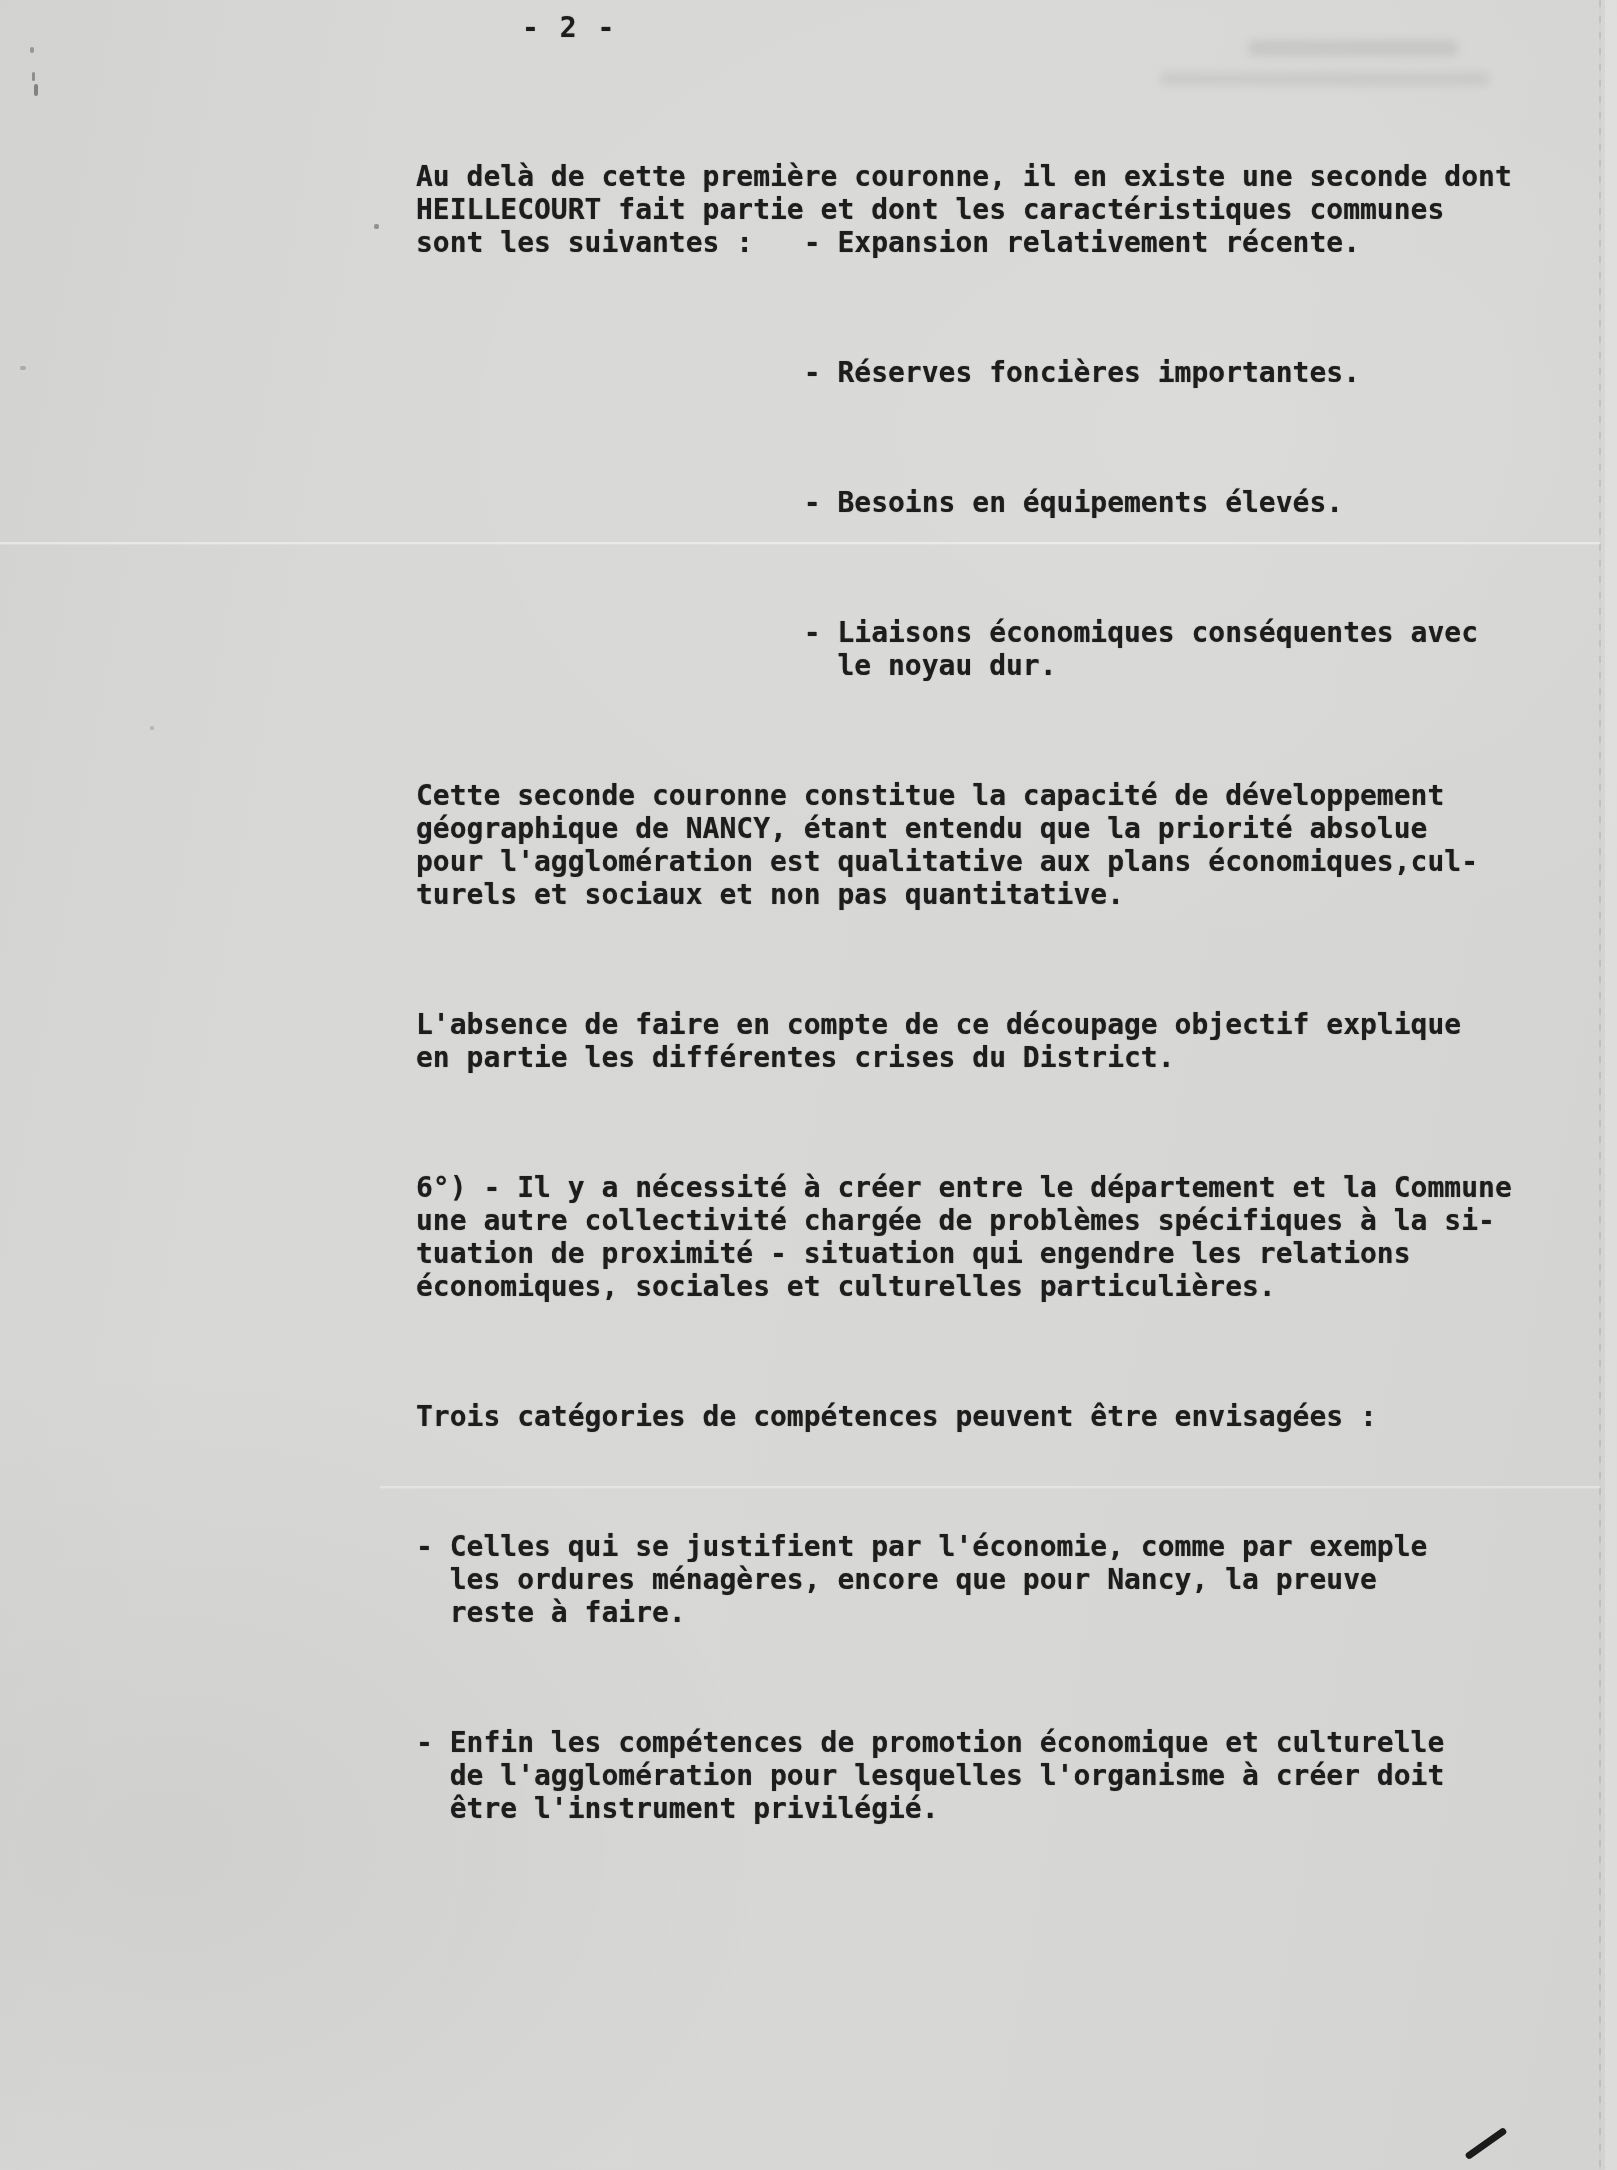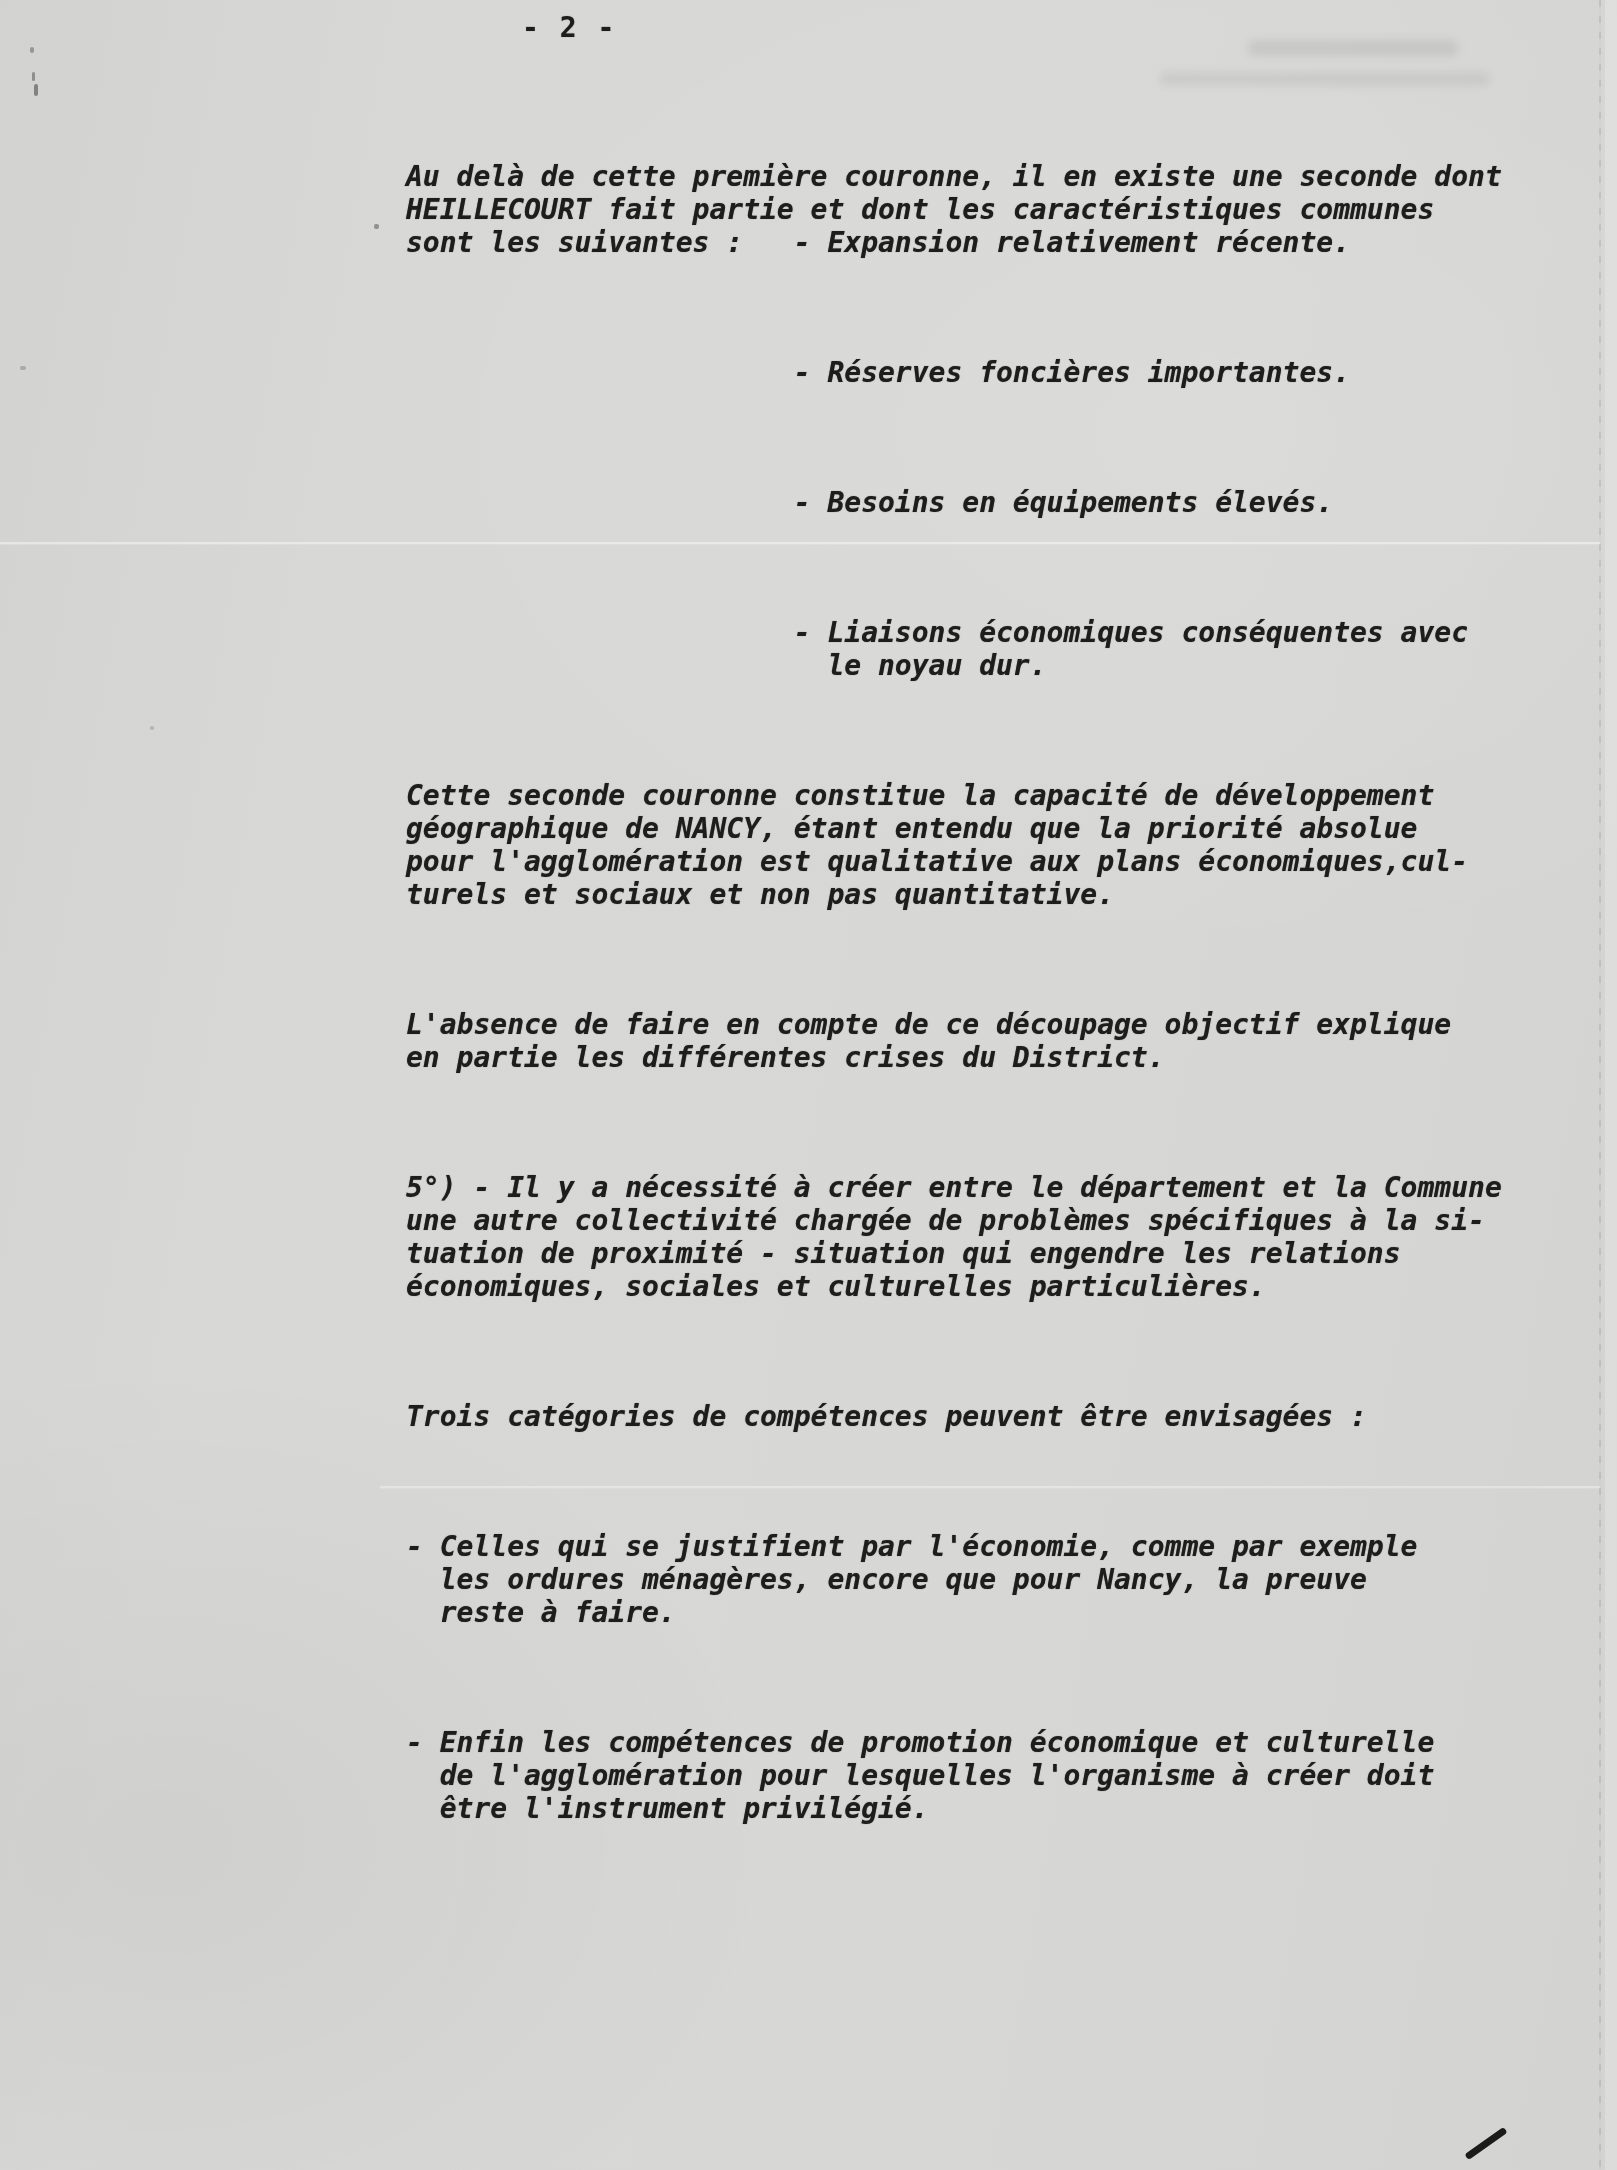--- a/index.html
+++ b/index.html
@@ -20,21 +20,21 @@
     font-size:28px;line-height:33px;font-weight:700;color:#1d1d1d;
     letter-spacing:2px;white-space:pre;
     text-shadow:0 0 1px rgba(25,25,25,0.55);
   }
   .page-text{
     position:absolute;left:406px;top:94px;
     font-size:28px;line-height:33px;font-weight:700;color:#1d1d1d;
     white-space:pre;
     text-shadow:0 0 1px rgba(25,25,25,0.55);
   }
-  .block{margin:0 0 31px 0;font-style:italic;}
+  .block{margin:0 0 31px 10px;}
   .term{border-bottom:3px solid #1d1d1d;padding-bottom:1px;}
   
   .crease-v{
     position:absolute;left:1599px;top:0;width:2px;height:2170px;
     background:repeating-linear-gradient(180deg, rgba(95,95,92,0.28) 0 7px, rgba(95,95,92,0.06) 7px 16px);
     opacity:.6;
   }
   .edge-right{position:absolute;right:0;top:0;width:12px;height:100%;background:rgba(255,255,255,0.22);}
   .crease-h1{position:absolute;left:0;top:542px;width:1600px;height:2px;
     background:rgba(255,255,255,0.45);border-bottom:1px solid rgba(0,0,0,0.05);}
@@ -82,21 +82,21 @@
   <div class="block"><span class="term"></span><span>                       - Réserves foncières importantes.</span></div>
   <div class="block"><span class="term"></span><span>                       - Besoins en équipements élevés.</span></div>
   <div class="block"><span class="term"></span><span>                       - Liaisons économiques conséquentes avec
                          le noyau dur.</span></div>
   <div class="block"><span class="term"></span><span>Cette seconde couronne constitue la capacité de développement
 géographique de NANCY, étant entendu que la priorité absolue
 pour l'agglomération est qualitative aux plans économiques,cul-
 turels et sociaux et non pas quantitative.</span></div>
   <div class="block"><span class="term"></span><span>L'absence de faire en compte de ce découpage objectif explique
 en partie les différentes crises du District.</span></div>
-  <div class="block"><span class="term"></span><span>5°) - Il y a nécessité à créer entre le département et la Commune
+  <div class="block"><span class="term"></span><span>6°) - Il y a nécessité à créer entre le département et la Commune
 une autre collectivité chargée de problèmes spécifiques à la si-
 tuation de proximité - situation qui engendre les relations
 économiques, sociales et culturelles particulières.</span></div>
   <div class="block"><span class="term"></span><span>Trois catégories de compétences peuvent être envisagées :</span></div>
   <div class="block"><span class="term"></span><span>- Celles qui se justifient par l'économie, comme par exemple
   les ordures ménagères, encore que pour Nancy, la preuve
   reste à faire.</span></div>
   <div class="block"><span class="term"></span><span>- Enfin les compétences de promotion économique et culturelle
   de l'agglomération pour lesquelles l'organisme à créer doit
   être l'instrument privilégié.</span></div>

